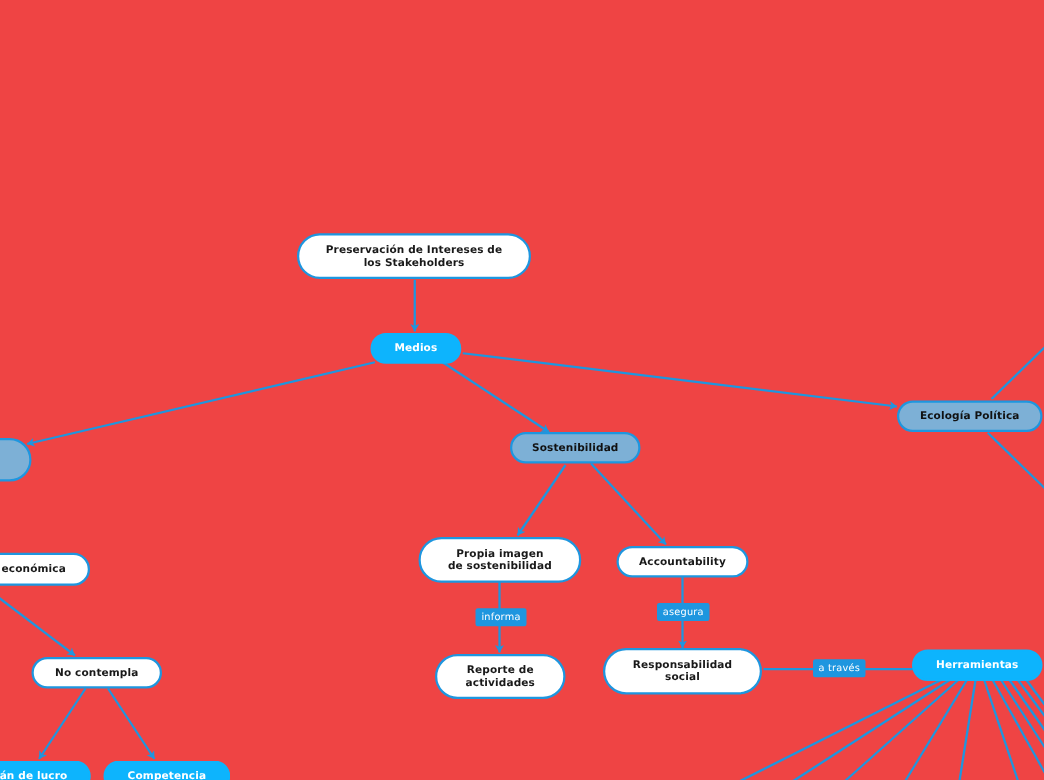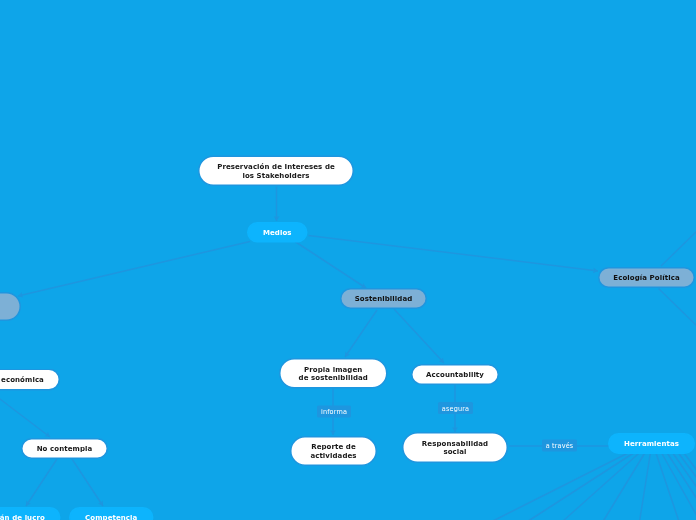--- a/index.html
+++ b/index.html
@@ -1,19 +1,19 @@
 <!DOCTYPE html>
 <html><head>
 <meta charset="utf-8">
 <title>Mapa conceptual</title>
 <style>
   html,body{margin:0;padding:0;background:#ffffff;}
   body{width:696px;height:520px;overflow:hidden;
        font-family:"DejaVu Sans",sans-serif;}
-  #stage{position:relative;width:696px;height:520px;overflow:hidden;background:#0ea5e9;}
+  #stage{position:relative;width:696px;height:520px;overflow:hidden;background:#ef4444;}
   
   #scene{position:absolute;left:0;top:0;width:1392px;height:1040px;
          transform:scale(0.5);transform-origin:0 0;}
   svg#edges{position:absolute;left:0;top:0;width:1392px;height:1040px;overflow:visible;}
   .node{position:absolute;box-sizing:border-box;display:flex;align-items:center;
         justify-content:center;text-align:center;border-radius:999px;
         font-size:14px;font-weight:bold;letter-spacing:0.18px;}
   .node .txt{display:block;line-height:17px;white-space:pre-line;}
   .n-white{background:#ffffff;border:3.2px solid #1E96DF;color:#191919;}
   .n-light{background:#7DB0D6;border:3.2px solid #1E96DF;color:#111111;}

